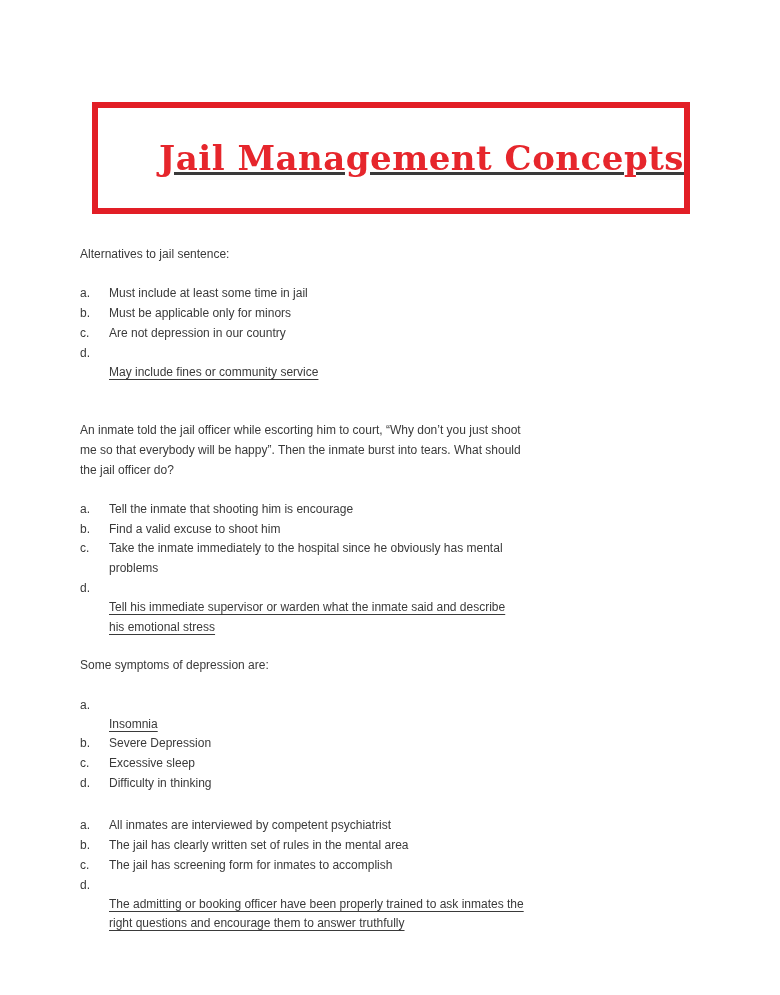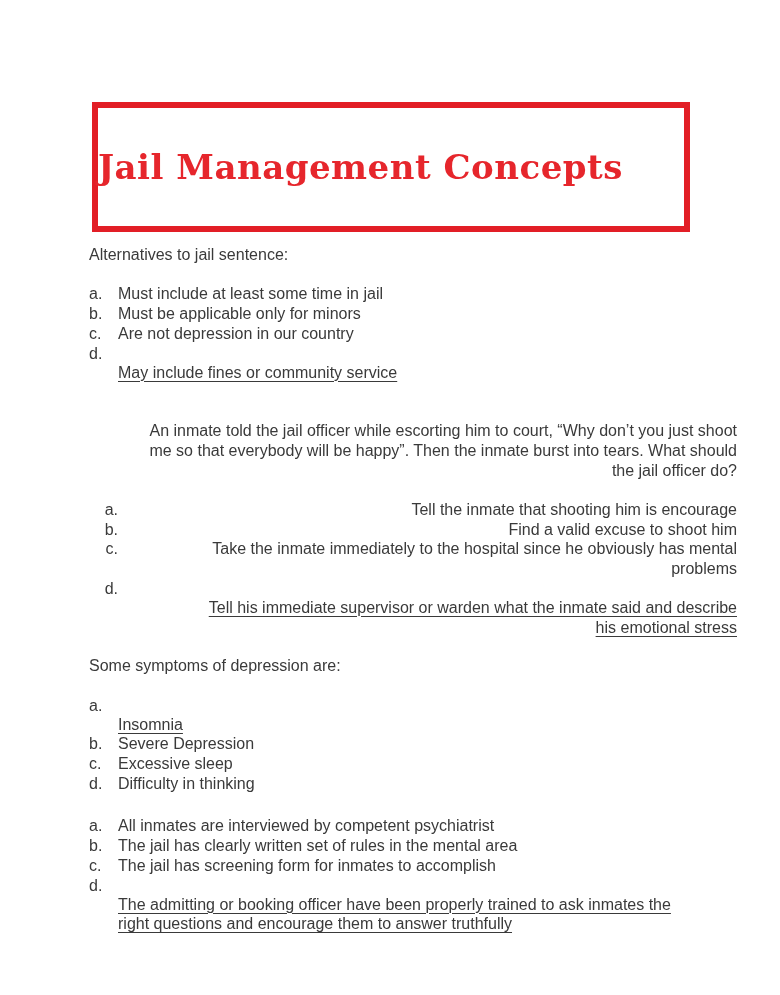--- a/index.html
+++ b/index.html
@@ -14,46 +14,47 @@
     background: #ffffff;
     font-family: "Liberation Sans", sans-serif;
     color: #3a3a3a;
     overflow: hidden;
   }
   .title-box {
     position: absolute;
     left: 92px;
     top: 102px;
     width: 598px;
-    height: 130px;
+    height: 112px;
     box-sizing: border-box;
     border: 6px solid #e21e26;
     display: flex;
     align-items: center;
-    justify-content: flex-start;
+    justify-content: flex-end;
     background: #ffffff;
+    text-decoration: underline;
   }
   .title-text {
     font-family: "DejaVu Serif", serif;
     font-weight: bold;
     font-size: 34px;
     color: #e6262c;
     letter-spacing: 0.5px;
     white-space: nowrap;
   }
   .content {
     position: absolute;
-    left: 89px;
+    left: 80px;
     top: 245px;
     width: 648px;
-    font-size: 16px;
+    font-size: 12px;
     line-height: 19.7px;
   }
   .question { margin: 0; }
-  .question.q2 { margin-top: 39px; text-align: right; }
+  .question.q2 { margin-top: 39px; }
   .question.q3 { margin-top: 19px; }
   .question.q4 { margin-top: 23px; }
   .stem {
     margin: 0 0 19.7px 0;
     white-space: pre-wrap;
   }
   .options {
     margin: 0;
     padding: 0;
     list-style: none;

